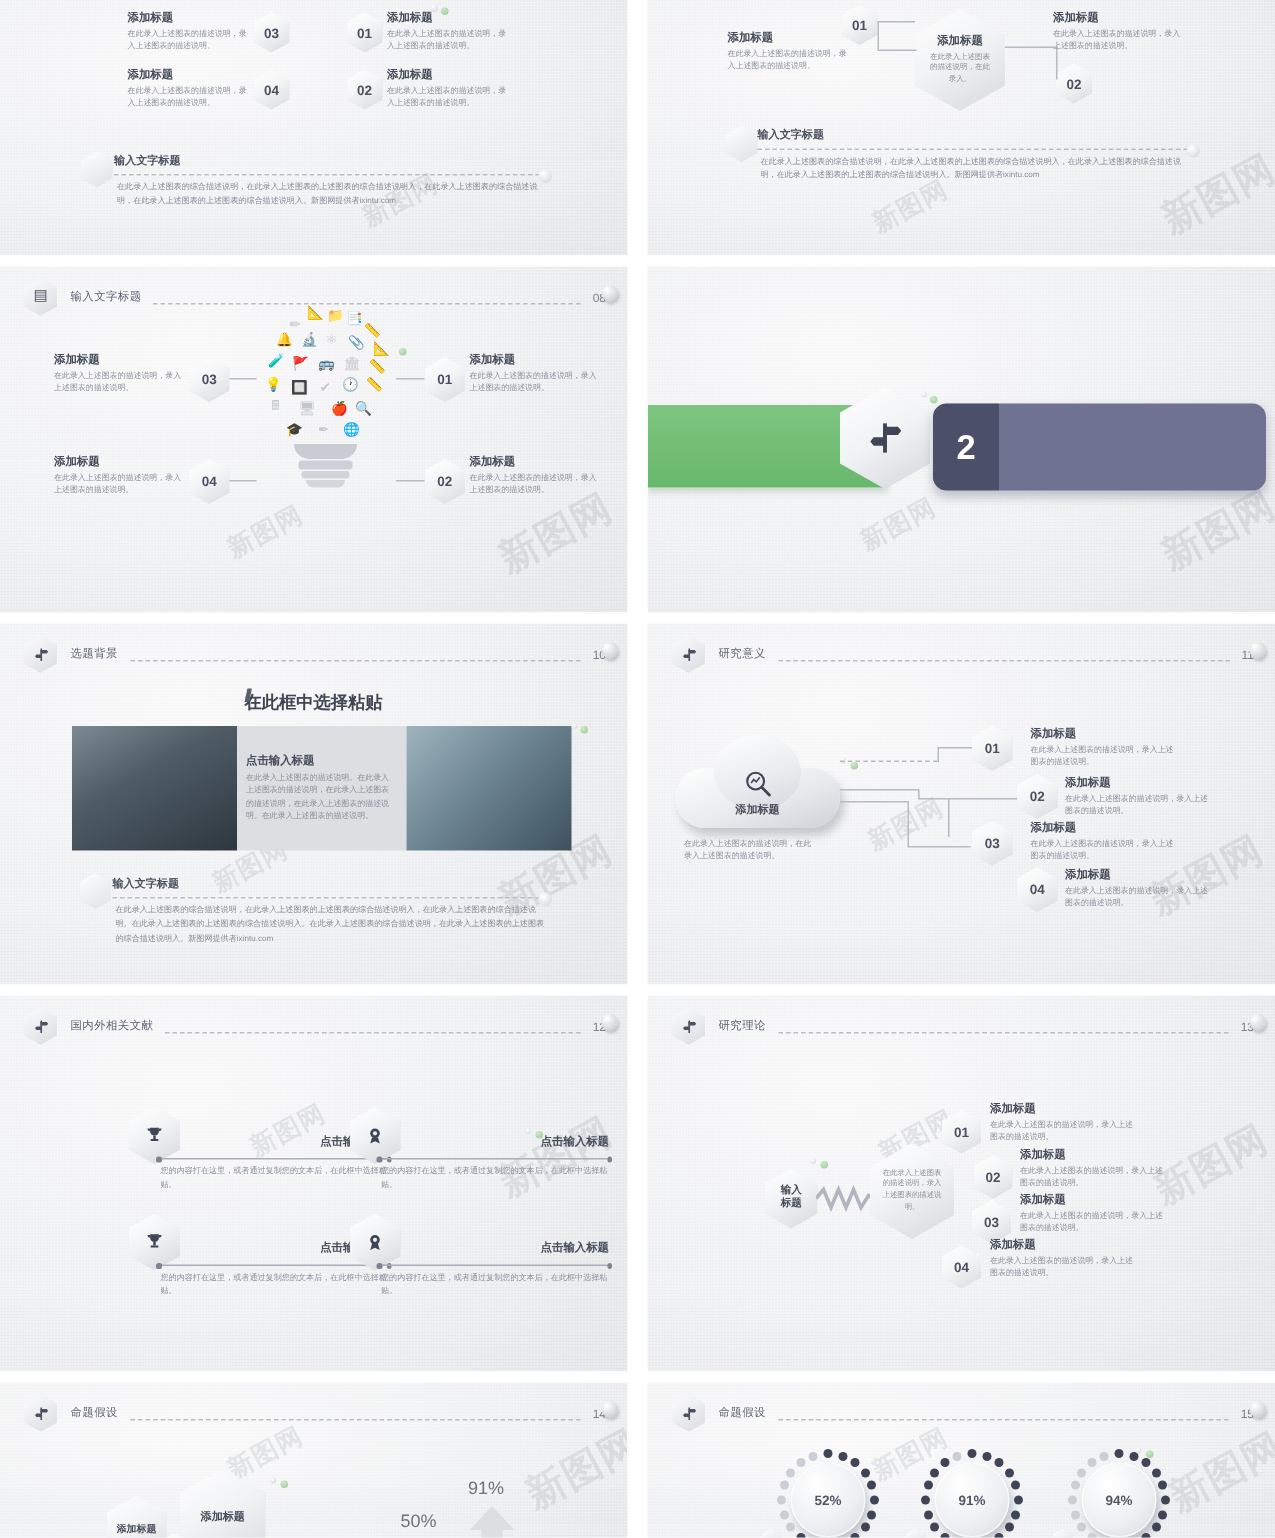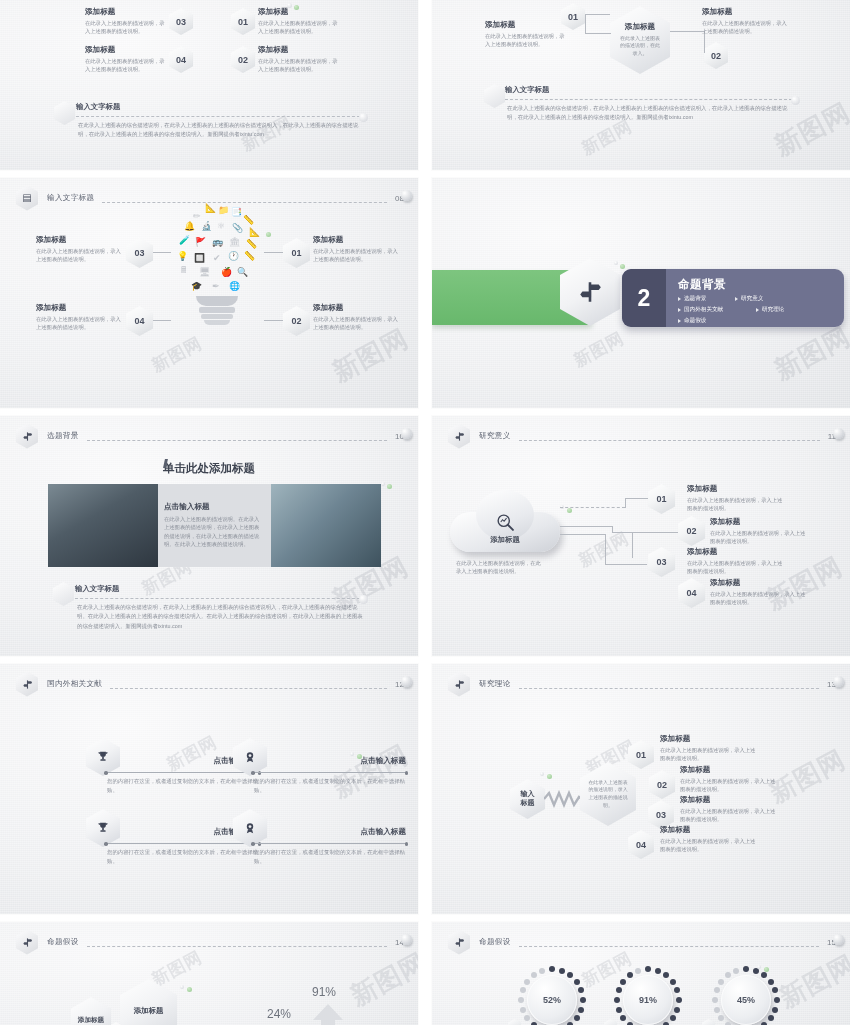--- a/index.html
+++ b/index.html
@@ -331,45 +331,20 @@
     <div class="greenbar"></div>
     <div class="sec-hex">
       <svg viewBox="0 0 24 24">
         <rect x="10.8" y="3" width="2.4" height="18" fill="#3f4556"></rect>
         <path d="M11 5 H20 L22 7.6 L20 10.2 H11 Z" fill="#3f4556"></path>
         <path d="M13 11.6 H5 L3 14.2 L5 16.8 H13 Z" fill="#3f4556"></path>
       </svg>
     </div>
     <div class="sec-panel">
       <div class="sec-num">2</div>
-      <div class="sec-right">
-        <div class="sec-title">命题背景</div>
-        <div class="sec-list">
-          <div class="sec-item">
-              <i></i>
-              <span>选题背景</span>
-            </div>
-          <div class="sec-item">
-              <i></i>
-              <span>研究意义</span>
-            </div>
-          <div class="sec-item wide">
-              <i></i>
-              <span>国内外相关文献</span>
-            </div>
-          <div class="sec-item">
-              <i></i>
-              <span>研究理论</span>
-            </div>
-          <div class="sec-item">
-              <i></i>
-              <span>命题假设</span>
-            </div>
-        </div>
-      </div>
     </div>
     <div class="greendot" style="left:188px;top:86px;"></div>
     <div class="dotsmall" style="left:182px;top:83px;width:4px;height:4px;"></div>
   </div>
 
   <div class="slide noise">
     <div class="wm big" style="left:330px;top:150px;">新图网</div>
     <div class="wm mid" style="left:140px;top:150px;">新图网</div>
 
     <div class="hdr">
@@ -379,21 +354,21 @@
           <path d="M11 5 H20 L22 7.6 L20 10.2 H11 Z" fill="#4b5160"></path>
           <path d="M13 11.6 H5 L3 14.2 L5 16.8 H13 Z" fill="#4b5160"></path>
         </svg>
       </div>
       <div class="hdr-t">选题背景</div>
       <div class="hdr-line"></div>
       <div class="hdr-num">10</div>
     </div>
     <div class="bubble"></div>
 
-    <div style="position:absolute;left:163px;top:45px;font-size:11.5px;font-weight:700;color:#3f4552;">单击此处添加标题</div>
+    <div style="position:absolute;left:163px;top:45px;font-size:11.5px;font-weight:700;color:#3f4552;">在此框中选择粘贴</div>
     <div style="position:absolute;left:164px;top:43px;width:3px;height:9px;background:#5a606e;transform:skewX(-12deg);"></div>
 
     <div class="photo ph-a" style="left:48px;top:68px;width:110px;height:83px;"></div>
     <div class="ph-mid" style="left:158px;top:68px;width:113px;height:83px;"></div>
     <div class="photo ph-b" style="left:271px;top:68px;width:110px;height:83px;"></div>
 
     <div style="position:absolute;left:164px;top:86px;width:100px;">
       <div class="t-h">点击输入标题</div>
       <div class="t-b" style="margin-top:3px;">在此录入上述图表的描述说明。在此录入上述图表的描述说明，在此录入上述图表的描述说明，在此录入上述图表的描述说明。在此录入上述图表的描述说明。</div>
     </div>
@@ -633,21 +608,21 @@
       
     </div>
     <div class="greendot" style="left:187px;top:65px;"></div>
     <div class="dotsmall" style="left:180px;top:63px;width:4px;height:4px;"></div>
 
     <div>
       
       
     </div>
     <div>
-      <div class="arrow-pct" style="left:267px;top:85px;">24%</div>
+      <div class="arrow-pct" style="left:267px;top:85px;">50%</div>
 
     </div>
     <div>
       <div class="arrow-pct" style="left:312px;top:63px;">91%</div>
       <svg style="position:absolute;left:313px;top:82px;width:30px;height:82px;" viewBox="0 0 30 82">
         <path d="M15 0 L30 16 H22 V82 H8 V16 H0 Z" fill="#dcdee2"></path>
       </svg>
     </div>
   </div>
 
@@ -707,21 +682,21 @@
         <div class="dot d-on" style="left: 3.51725px; top: 42.5795px;"></div>
         <div class="dot d-on" style="left: 2px; top: 33px;"></div>
         <div class="dot d-on" style="left: 3.51725px; top: 23.4205px;"></div>
         <div class="dot d-on" style="left: 7.92047px; top: 14.7787px;"></div>
         <div class="dot d-on" style="left: 14.7787px; top: 7.92047px;"></div>
         <div class="dot d-off" style="left: 23.4205px; top: 3.51725px;"></div>
       </div>
     <div class="dn-hex" style="left:172px;top:97px;"></div>
 
     <div class="donut" style="left:278px;top:42px;">
-      <div class="donut-core">45%</div>
+      <div class="donut-core">94%</div>
     <div class="dot d-on" style="left: 33px; top: 2px;"></div>
         <div class="dot d-on" style="left: 42.5795px; top: 3.51725px;"></div>
         <div class="dot d-on" style="left: 51.2213px; top: 7.92047px;"></div>
         <div class="dot d-on" style="left: 58.0795px; top: 14.7787px;"></div>
         <div class="dot d-on" style="left: 62.4828px; top: 23.4205px;"></div>
         <div class="dot d-on" style="left: 64px; top: 33px;"></div>
         <div class="dot d-on" style="left: 62.4828px; top: 42.5795px;"></div>
         <div class="dot d-on" style="left: 58.0795px; top: 51.2213px;"></div>
         <div class="dot d-on" style="left: 51.2213px; top: 58.0795px;"></div>
         <div class="dot d-off" style="left: 14.7787px; top: 58.0795px;"></div>

